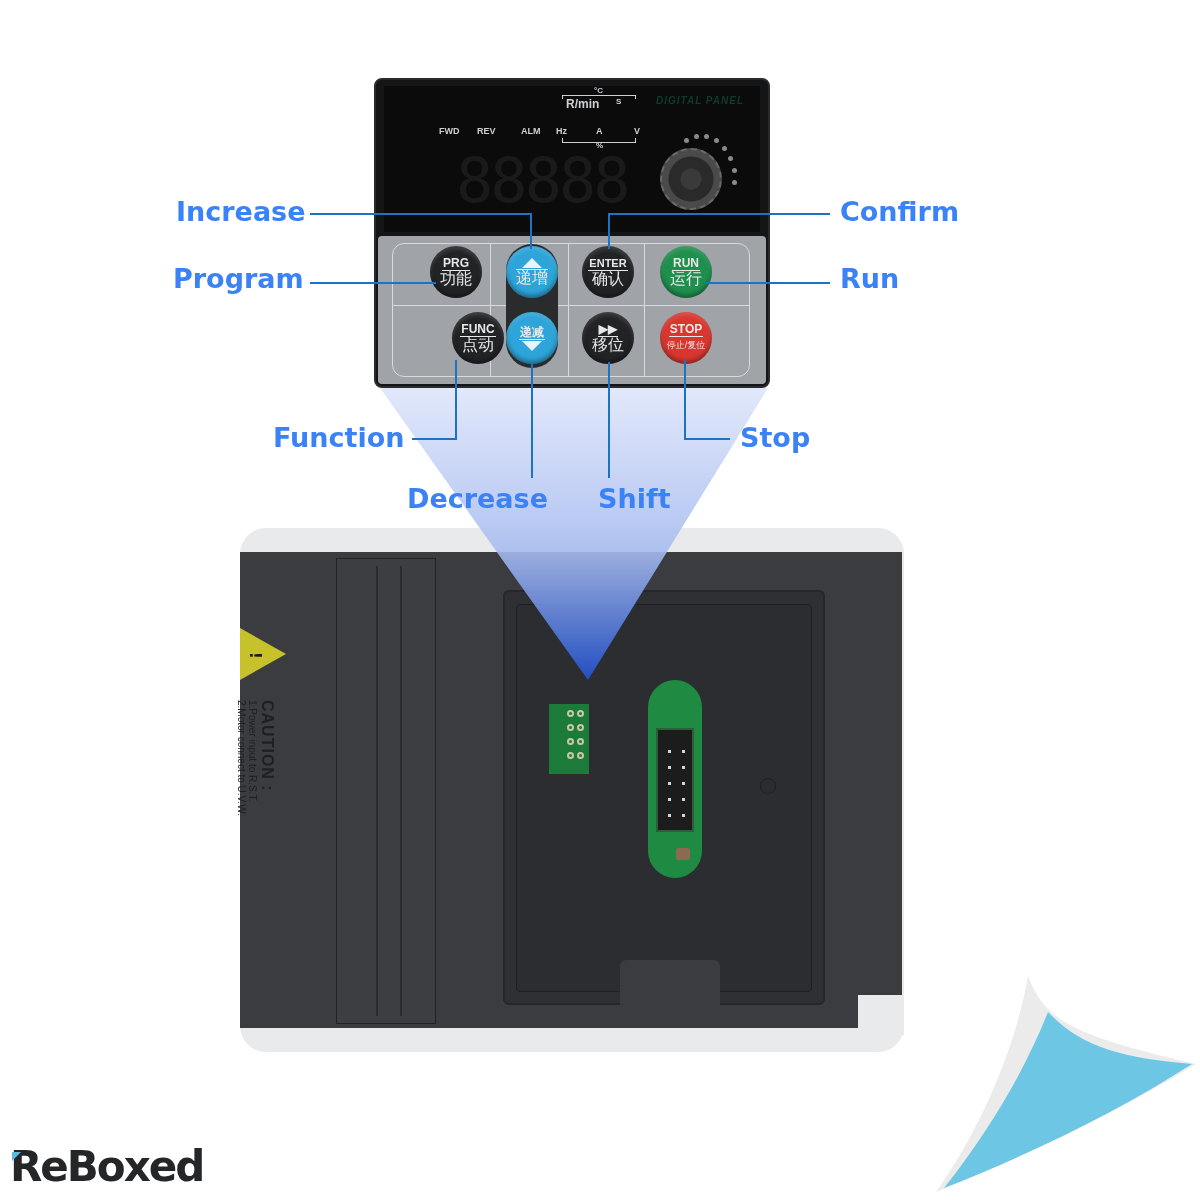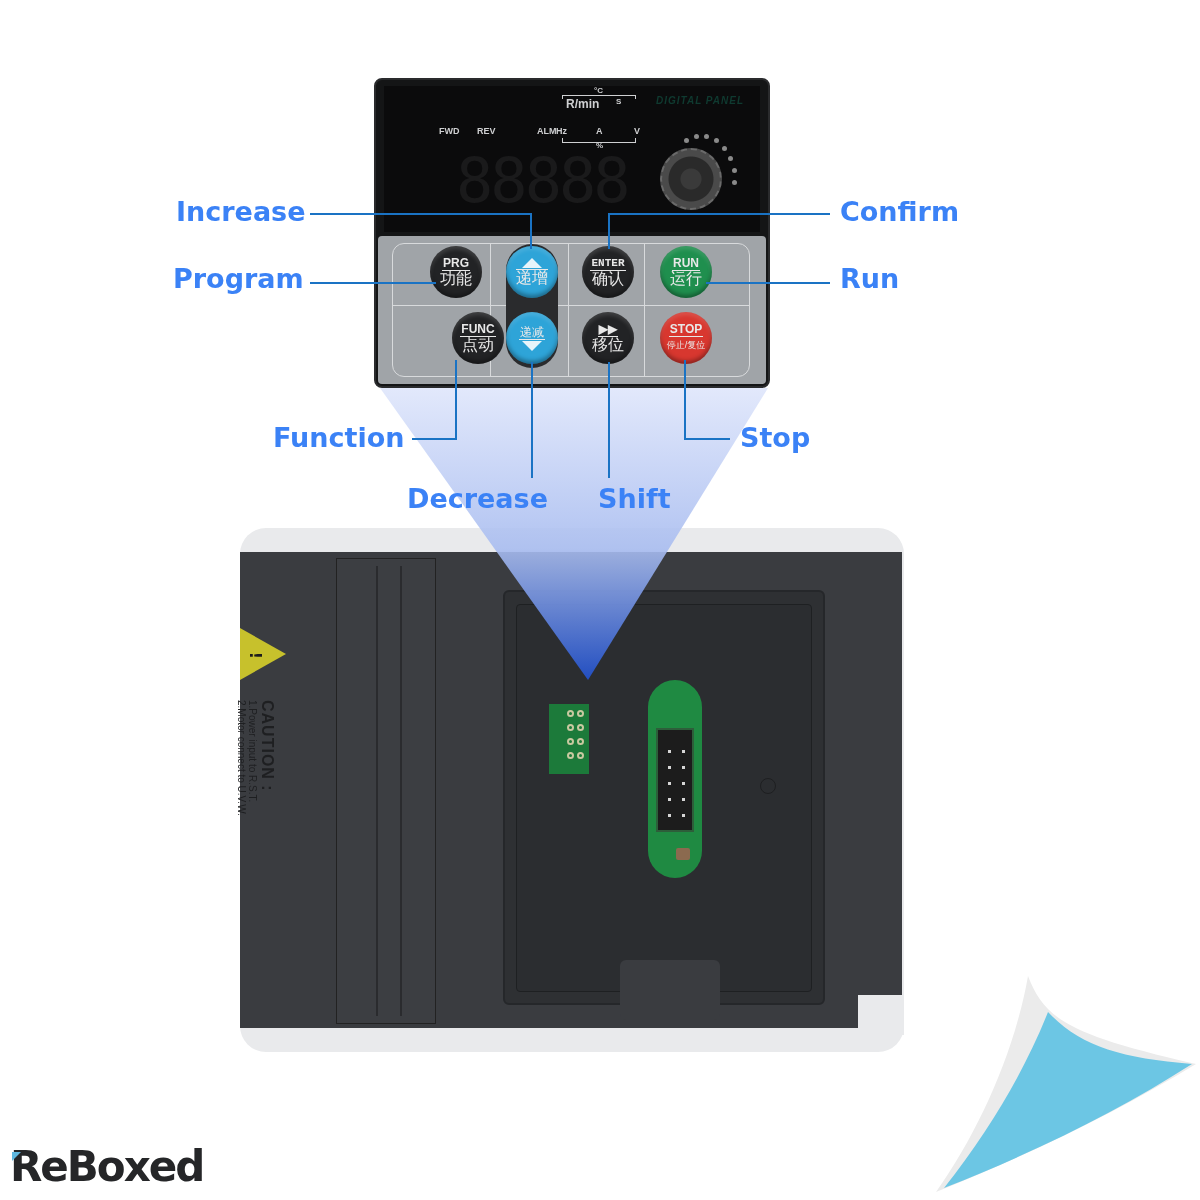--- a/index.html
+++ b/index.html
@@ -193,21 +193,21 @@
 
 <div class="abs digital-panel" style="left:656px;top:95px;">DIGITAL PANEL</div>
 
 <div class="abs unit-bracket" style="left:562px;top:95px;width:74px;"></div>
 <div class="abs ind-label" style="left:594px;top:86px;font-size:8px;">°C</div>
 <div class="abs ind-label" style="left:566px;top:97px;font-size:12px;">R/min</div>
 <div class="abs ind-label" style="left:616px;top:97px;font-size:8px;">S</div>
 
 <div class="abs ind-label" style="left:439px;top:126px;">FWD</div>
 <div class="abs ind-label" style="left:477px;top:126px;">REV</div>
-<div class="abs ind-label" style="left:537px;top:126px;">ALM</div>
+<div class="abs ind-label" style="left:521px;top:126px;">ALM</div>
 <div class="abs ind-label" style="left:556px;top:126px;">Hz</div>
 <div class="abs ind-label" style="left:596px;top:126px;">A</div>
 <div class="abs ind-label" style="left:634px;top:126px;">V</div>
 <div class="abs" style="left:562px;top:138px;width:74px;height:5px;border:1px solid #cfd0d2;border-top:none;"></div>
 <div class="abs ind-label" style="left:596px;top:141px;font-size:8px;">%</div>
 
 <div class="abs seg" style="left:456px;top:144px;">88888</div>
 
 <div class="abs knob"></div>
 <div class="abs led-dot" style="left:684px;top:138px;"></div>
@@ -229,33 +229,33 @@
 
 <div class="abs btn btn-dark" style="left:430px;top:246px;">
   <span class="top">PRG</span>
     <span class="bot">功能</span>
 </div>
 <div class="abs btn btn-blue" style="left:506px;top:246px;">
   <span class="tri-up"></span>
     <span class="bot" style="border-top:1px solid #e8e8e8;">递增</span>
 </div>
 <div class="abs btn btn-dark" style="left:582px;top:246px;">
-  <span class="top" style="font-size:11px;font-family:Liberation Mono, monospace;">ENTER</span>
+  <span class="top" style="font-size:11px;">ENTER</span>
     <span class="bot">确认</span>
 </div>
 <div class="abs btn btn-green" style="left:660px;top:246px;">
   <span class="top">RUN</span>
     <span class="bot">运行</span>
 </div>
 <div class="abs btn btn-dark" style="left:452px;top:312px;">
   <span class="top">FUNC</span>
     <span class="bot">点动</span>
 </div>
 <div class="abs btn btn-blue" style="left:506px;top:312px;">
-  <span class="top" style="font-weight:normal;">递减</span>
+  <span class="top" style="font-weight:bold;">递减</span>
     <span class="tri-down"></span>
 </div>
 <div class="abs btn btn-dark" style="left:582px;top:312px;">
   <span class="top">▶▶</span>
     <span class="bot">移位</span>
 </div>
 <div class="abs btn btn-red" style="left:660px;top:312px;">
   <span class="top">STOP</span>
     <span class="bot" style="font-size:9px;">停止/复位</span>
 </div>

